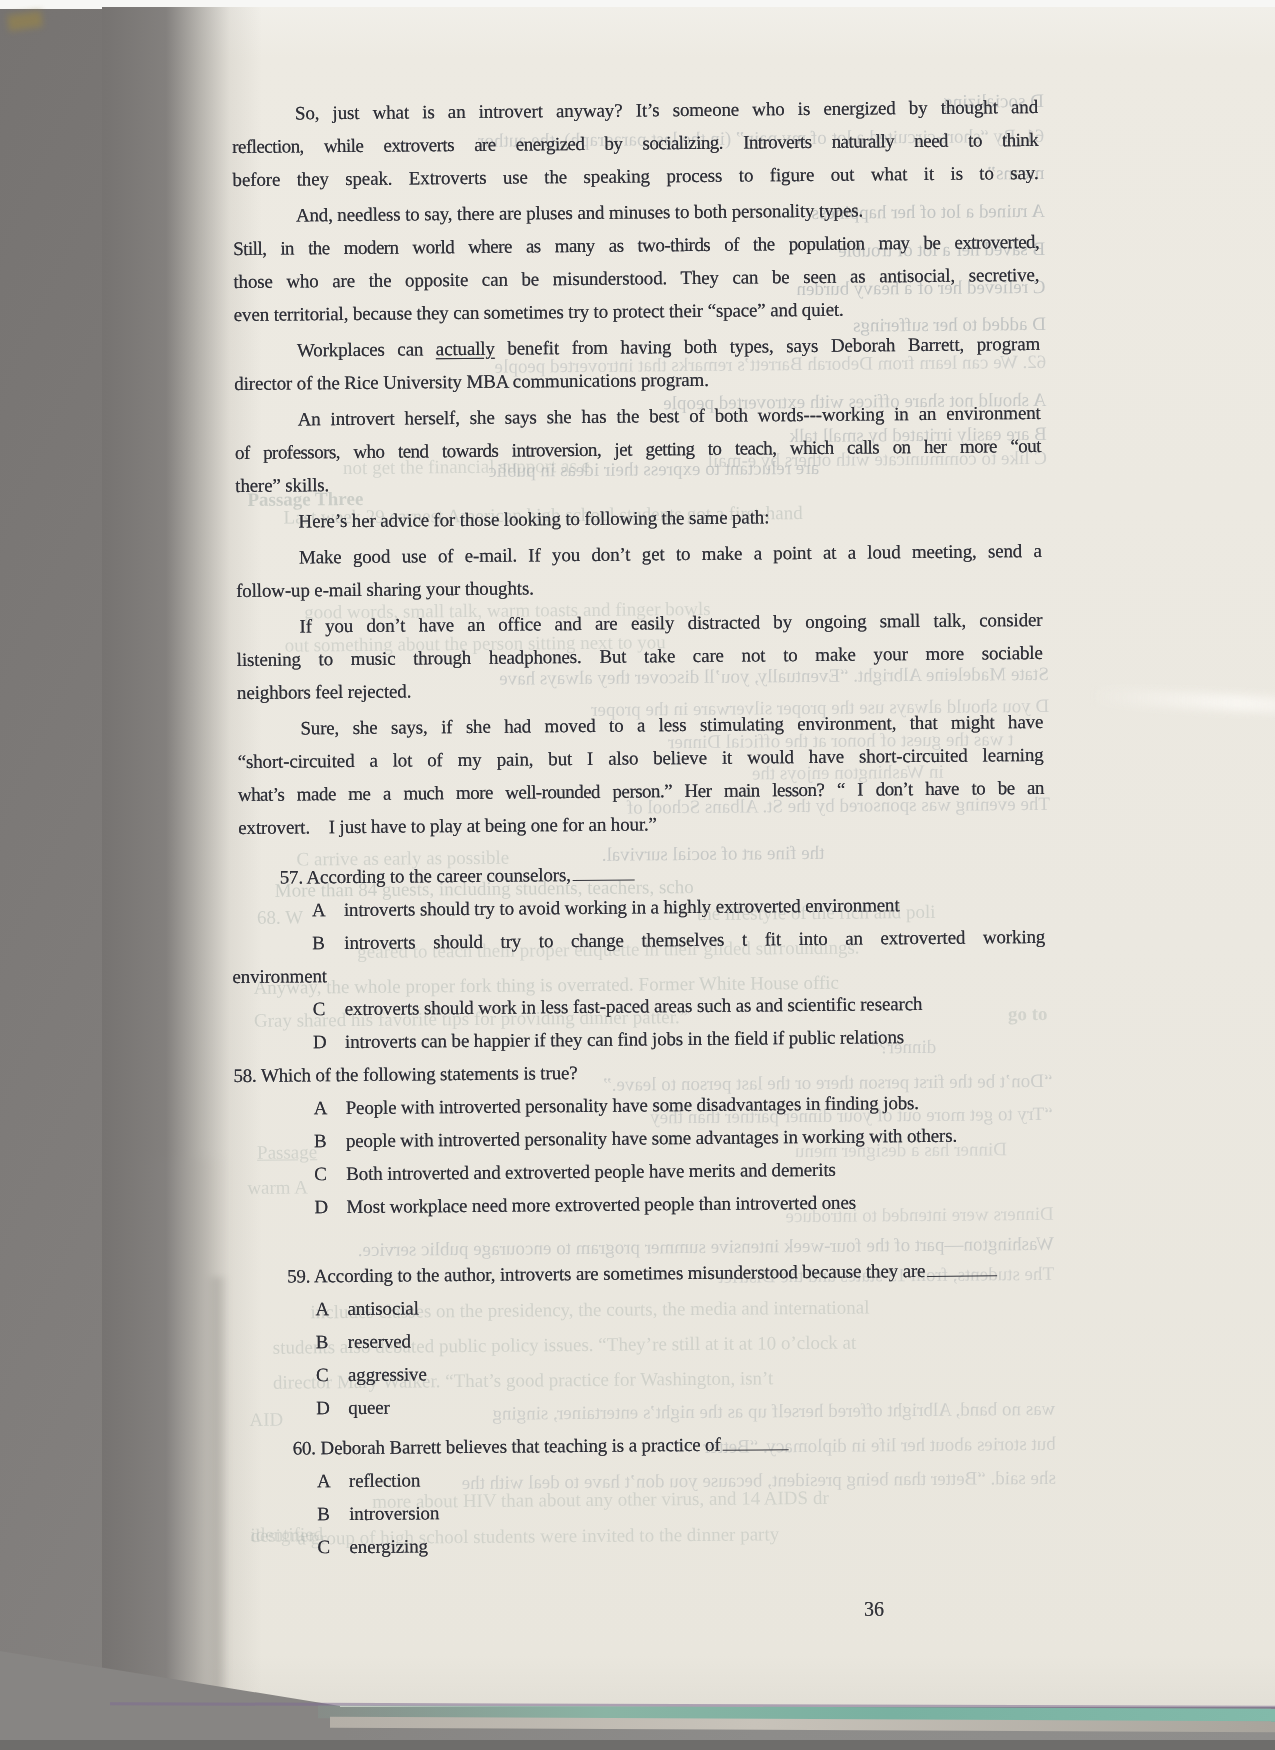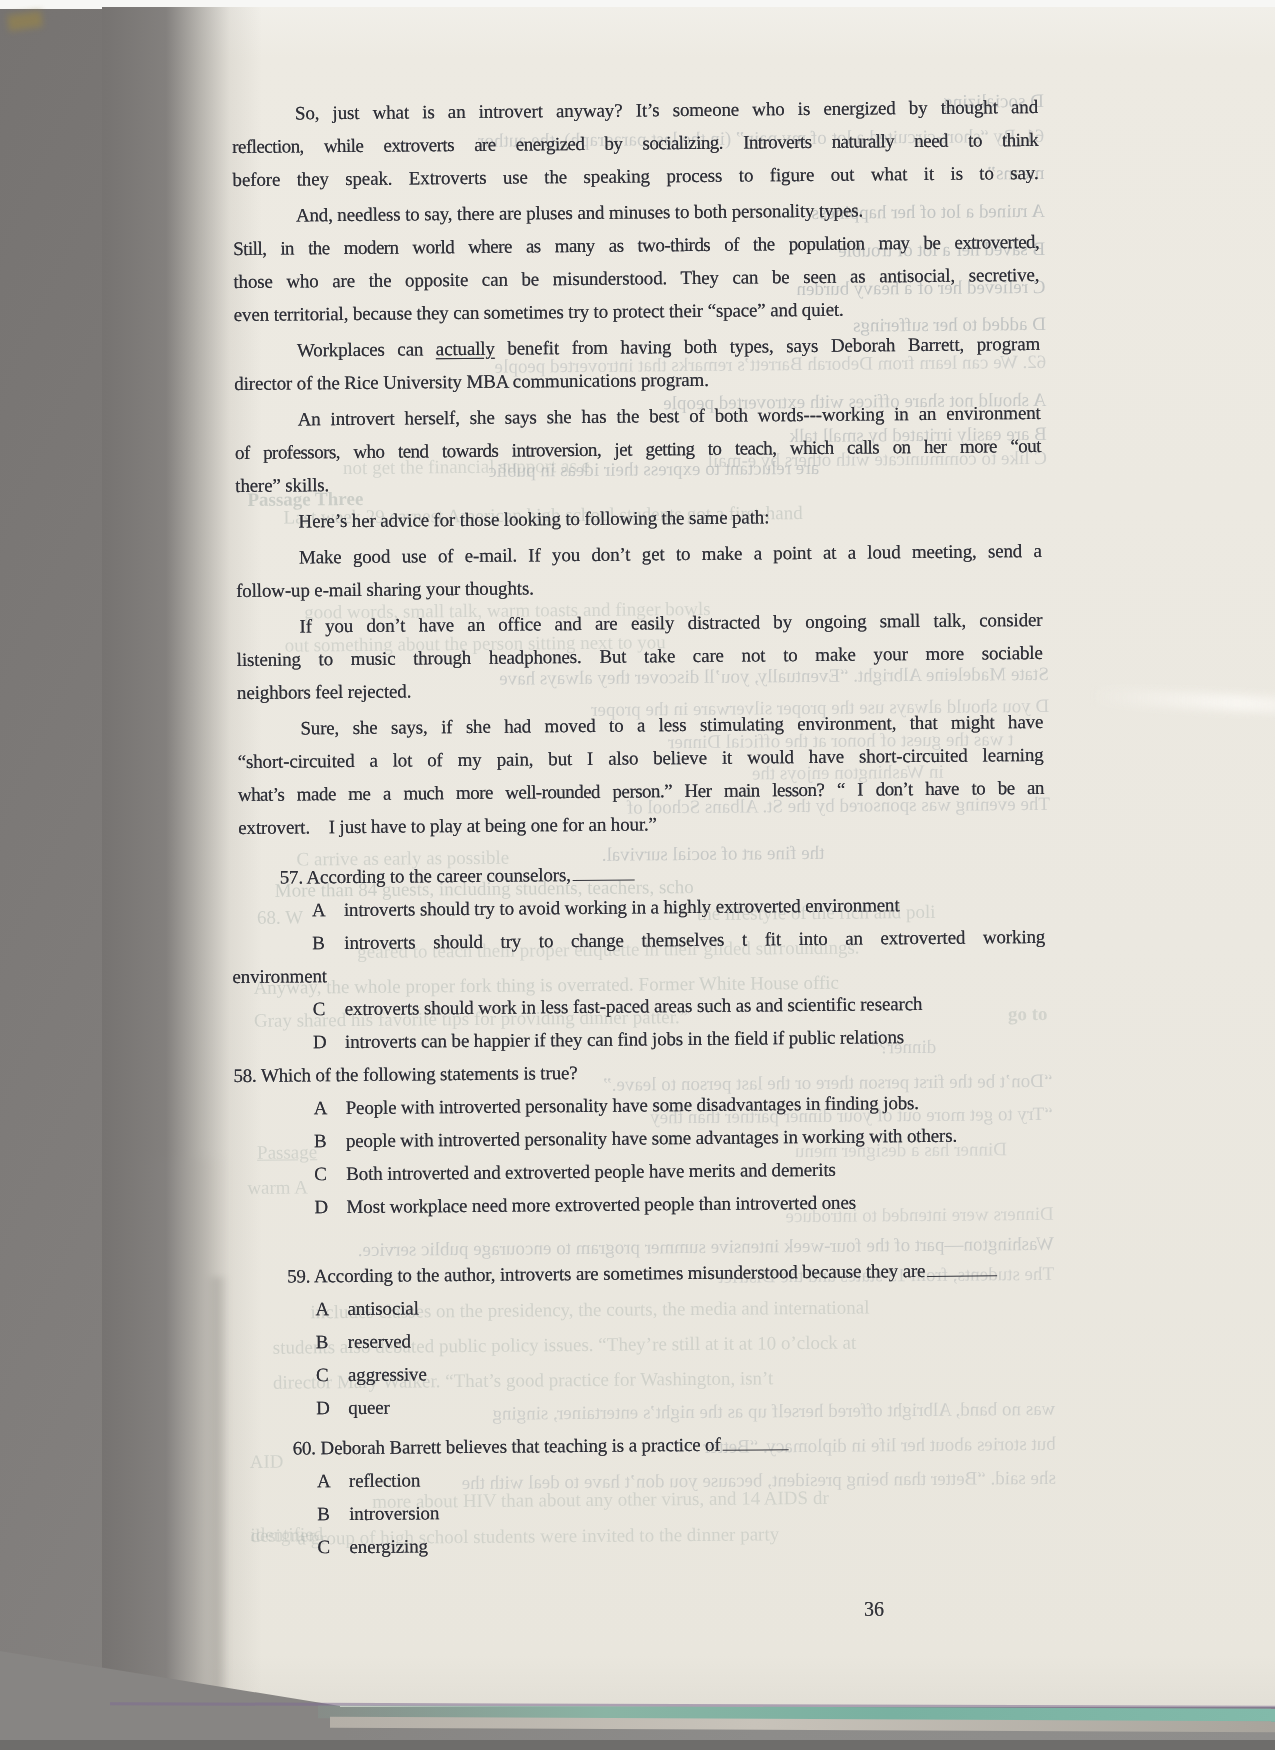--- a/index.html
+++ b/index.html
@@ -128,21 +128,21 @@
         <div class="gh n" style="top: 1175px; left: 238px; opacity: 0.3;">warm A</div>
         <div class="gh m" style="top: 1208px; left: 238px; width: 806px; opacity: 0.26;">Dinners were intended to introduce</div>
         <div class="gh m" style="top: 1238px; left: 238px; width: 806px; opacity: 0.35;">Washington—part of the four-week intensive summer program to encourage public service.</div>
         <div class="gh m" style="top: 1268px; left: 238px; width: 806px; opacity: 0.28;">The students, from 13 states and the District</div>
         <div class="gh n" style="top: 1300px; left: 300px; opacity: 0.32;">includes classes on the presidency, the courts, the media and international</div>
         <div class="gh n" style="top: 1335px; left: 262px; opacity: 0.32;">students also debated public policy issues. “They’re still at it at 10 o’clock at</div>
         <div class="gh n" style="top: 1370px; left: 262px; opacity: 0.32;">director Mary Walker. “That’s good practice for Washington, isn’t</div>
         <div class="gh m" style="top: 1403px; left: 238px; width: 806px; opacity: 0.3;">was no band, Albright offered herself up as the night’s entertainer, singing</div>
         <div class="gh m" style="top: 1438px; left: 238px; width: 806px; opacity: 0.3;">but stories about her life in diplomacy. “Better</div>
         <div class="gh m" style="top: 1472px; left: 238px; width: 806px; opacity: 0.3;">she said. “Better than being president, because you don’t have to deal with the</div>
-        <div class="gh n" style="top: 1449px; left: 238px; opacity: 0.3;">AID</div>
+        <div class="gh n" style="top: 1407px; left: 238px; opacity: 0.3;">AID</div>
         <div class="gh n" style="top: 1522px; left: 238px; opacity: 0.28;">identified</div>
         <div class="gh n" style="top: 1490px; left: 360px; opacity: 0.3;">more about HIV than about any other virus, and 14 AIDS dr</div>
         <div class="gh n" style="top: 1523px; left: 238px; opacity: 0.28;">designer</div>
         <div class="gh n" style="top: 1526px; left: 285px; opacity: 0.3;">a group of high school students were invited to the dinner party</div>
       </div>
     <div class="textcol">
       <div id="passage">
           <div class="para">
             <div class="line j ind">So, just what is an introvert anyway? It’s someone who is energized by thought and</div>
             <div class="line j tight">reflection, while extroverts are energized by socializing. Introverts naturally need to think</div>

